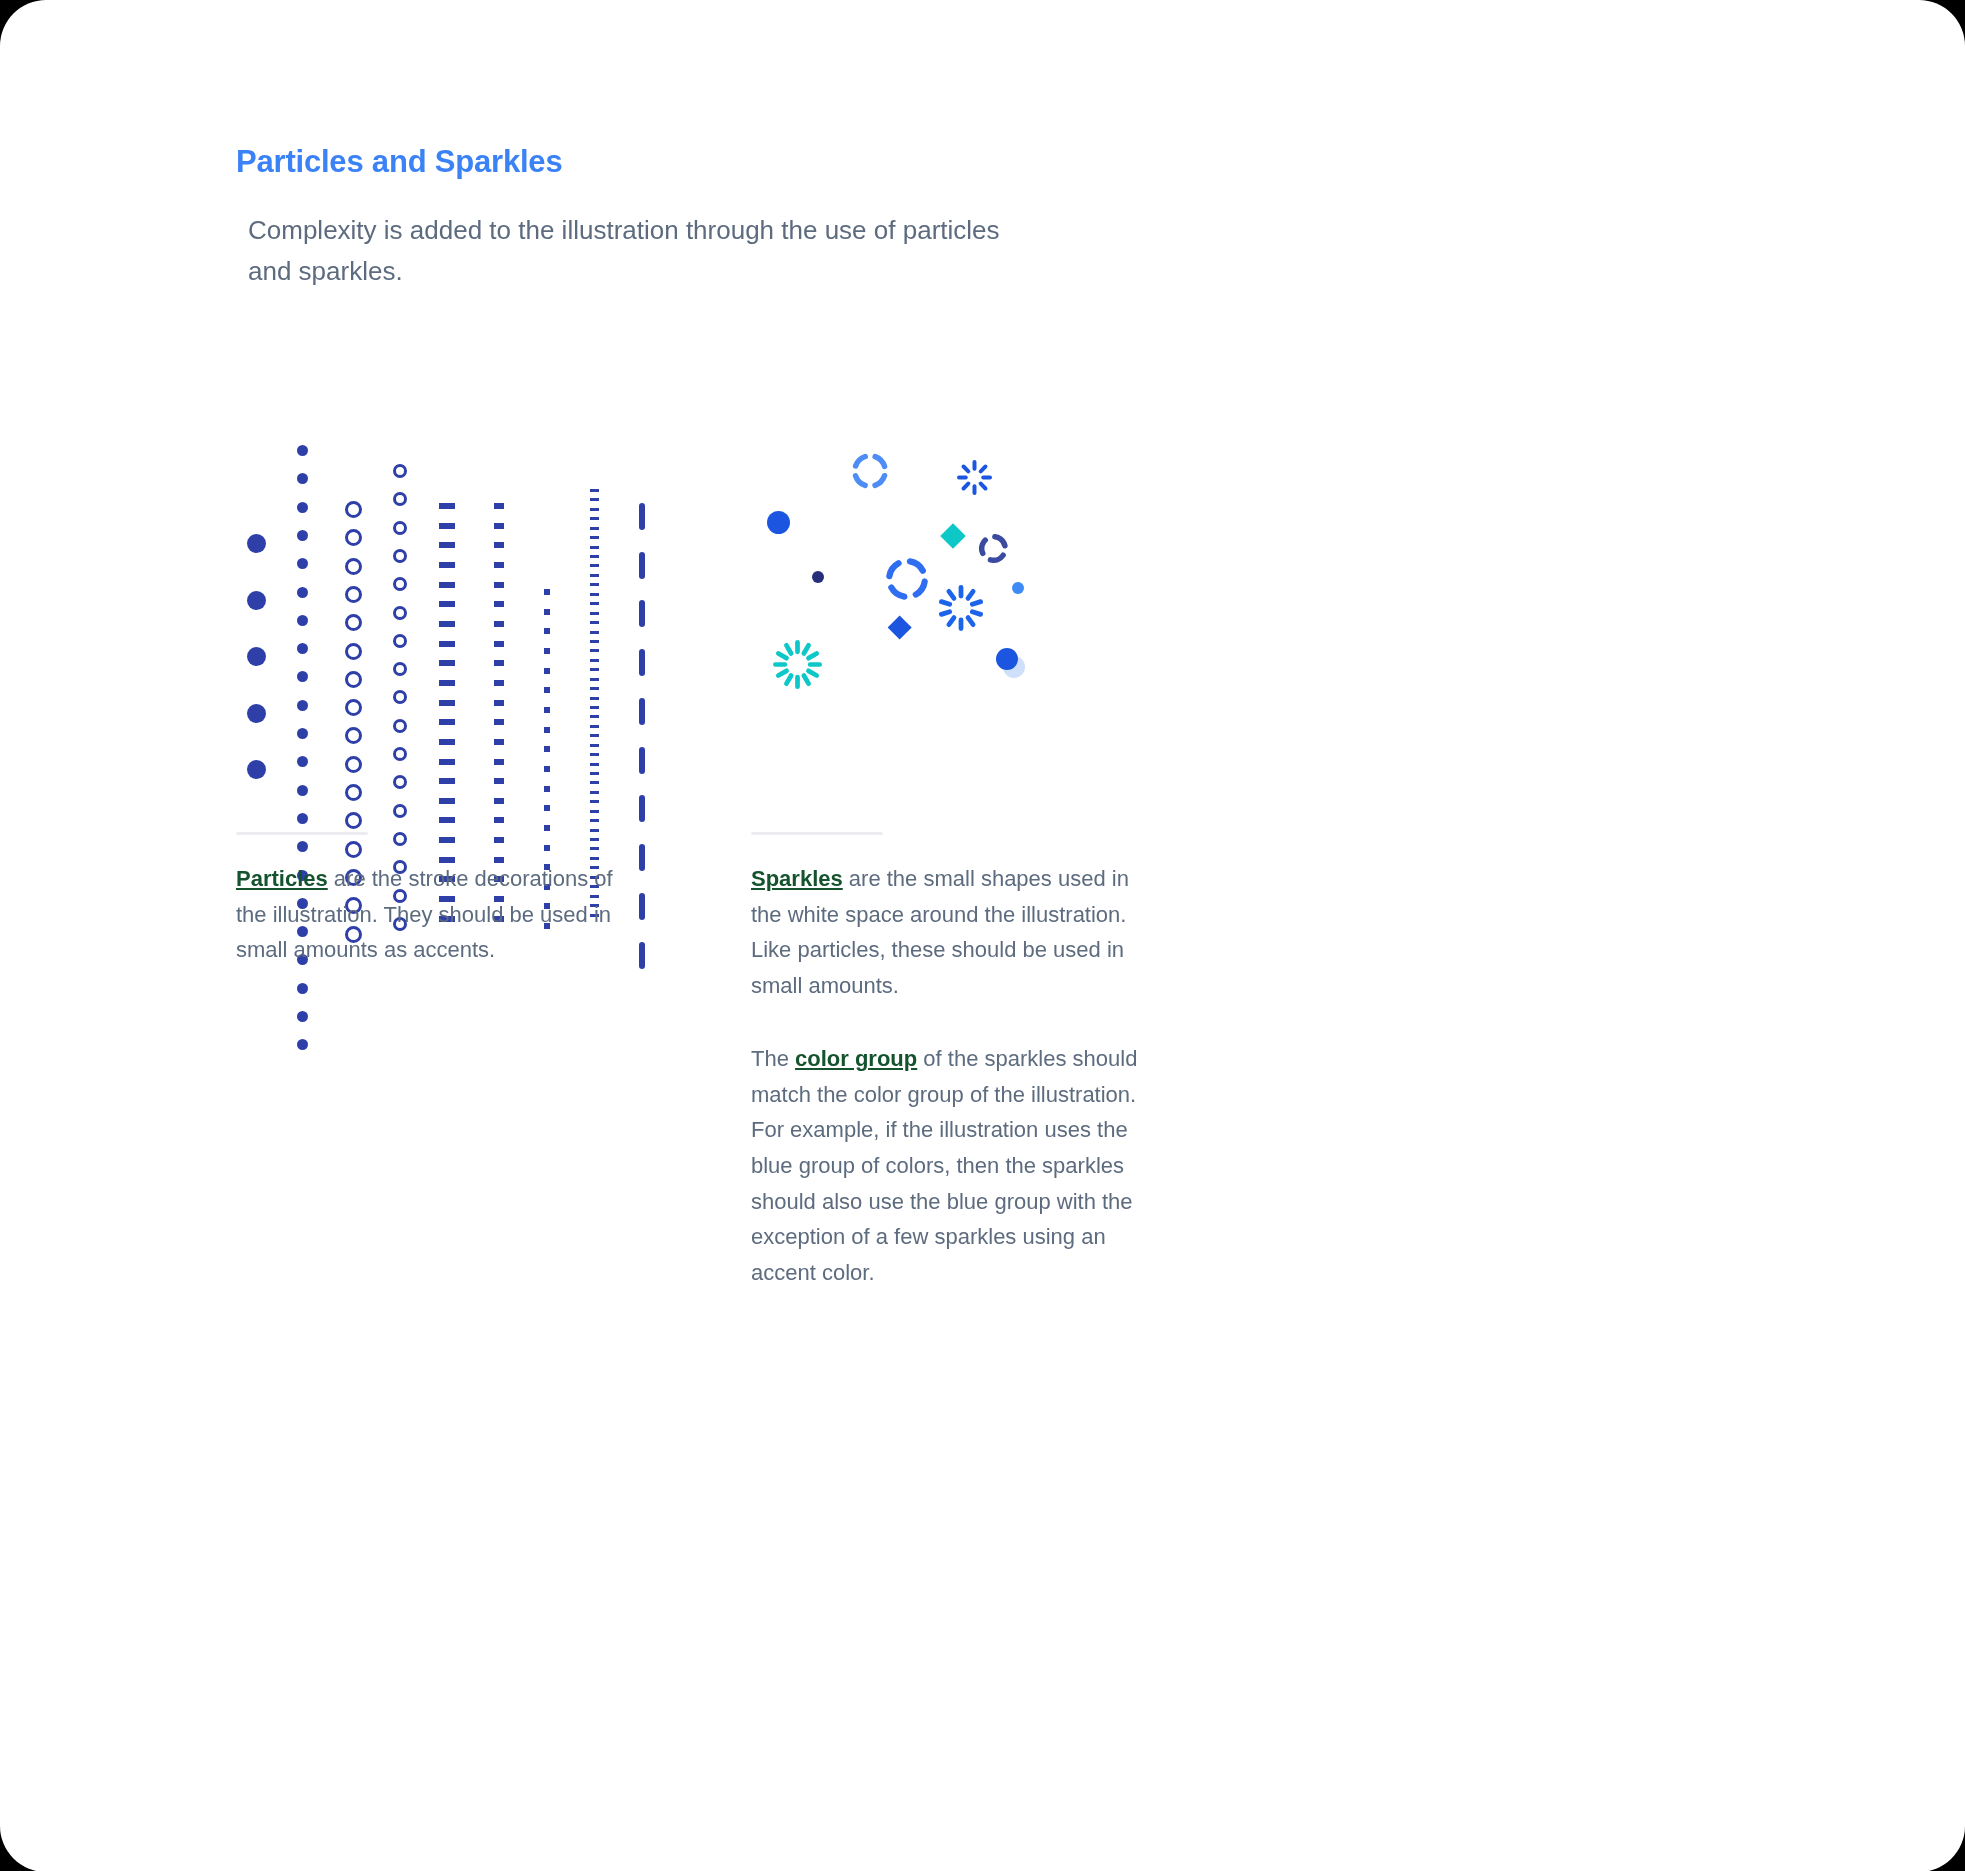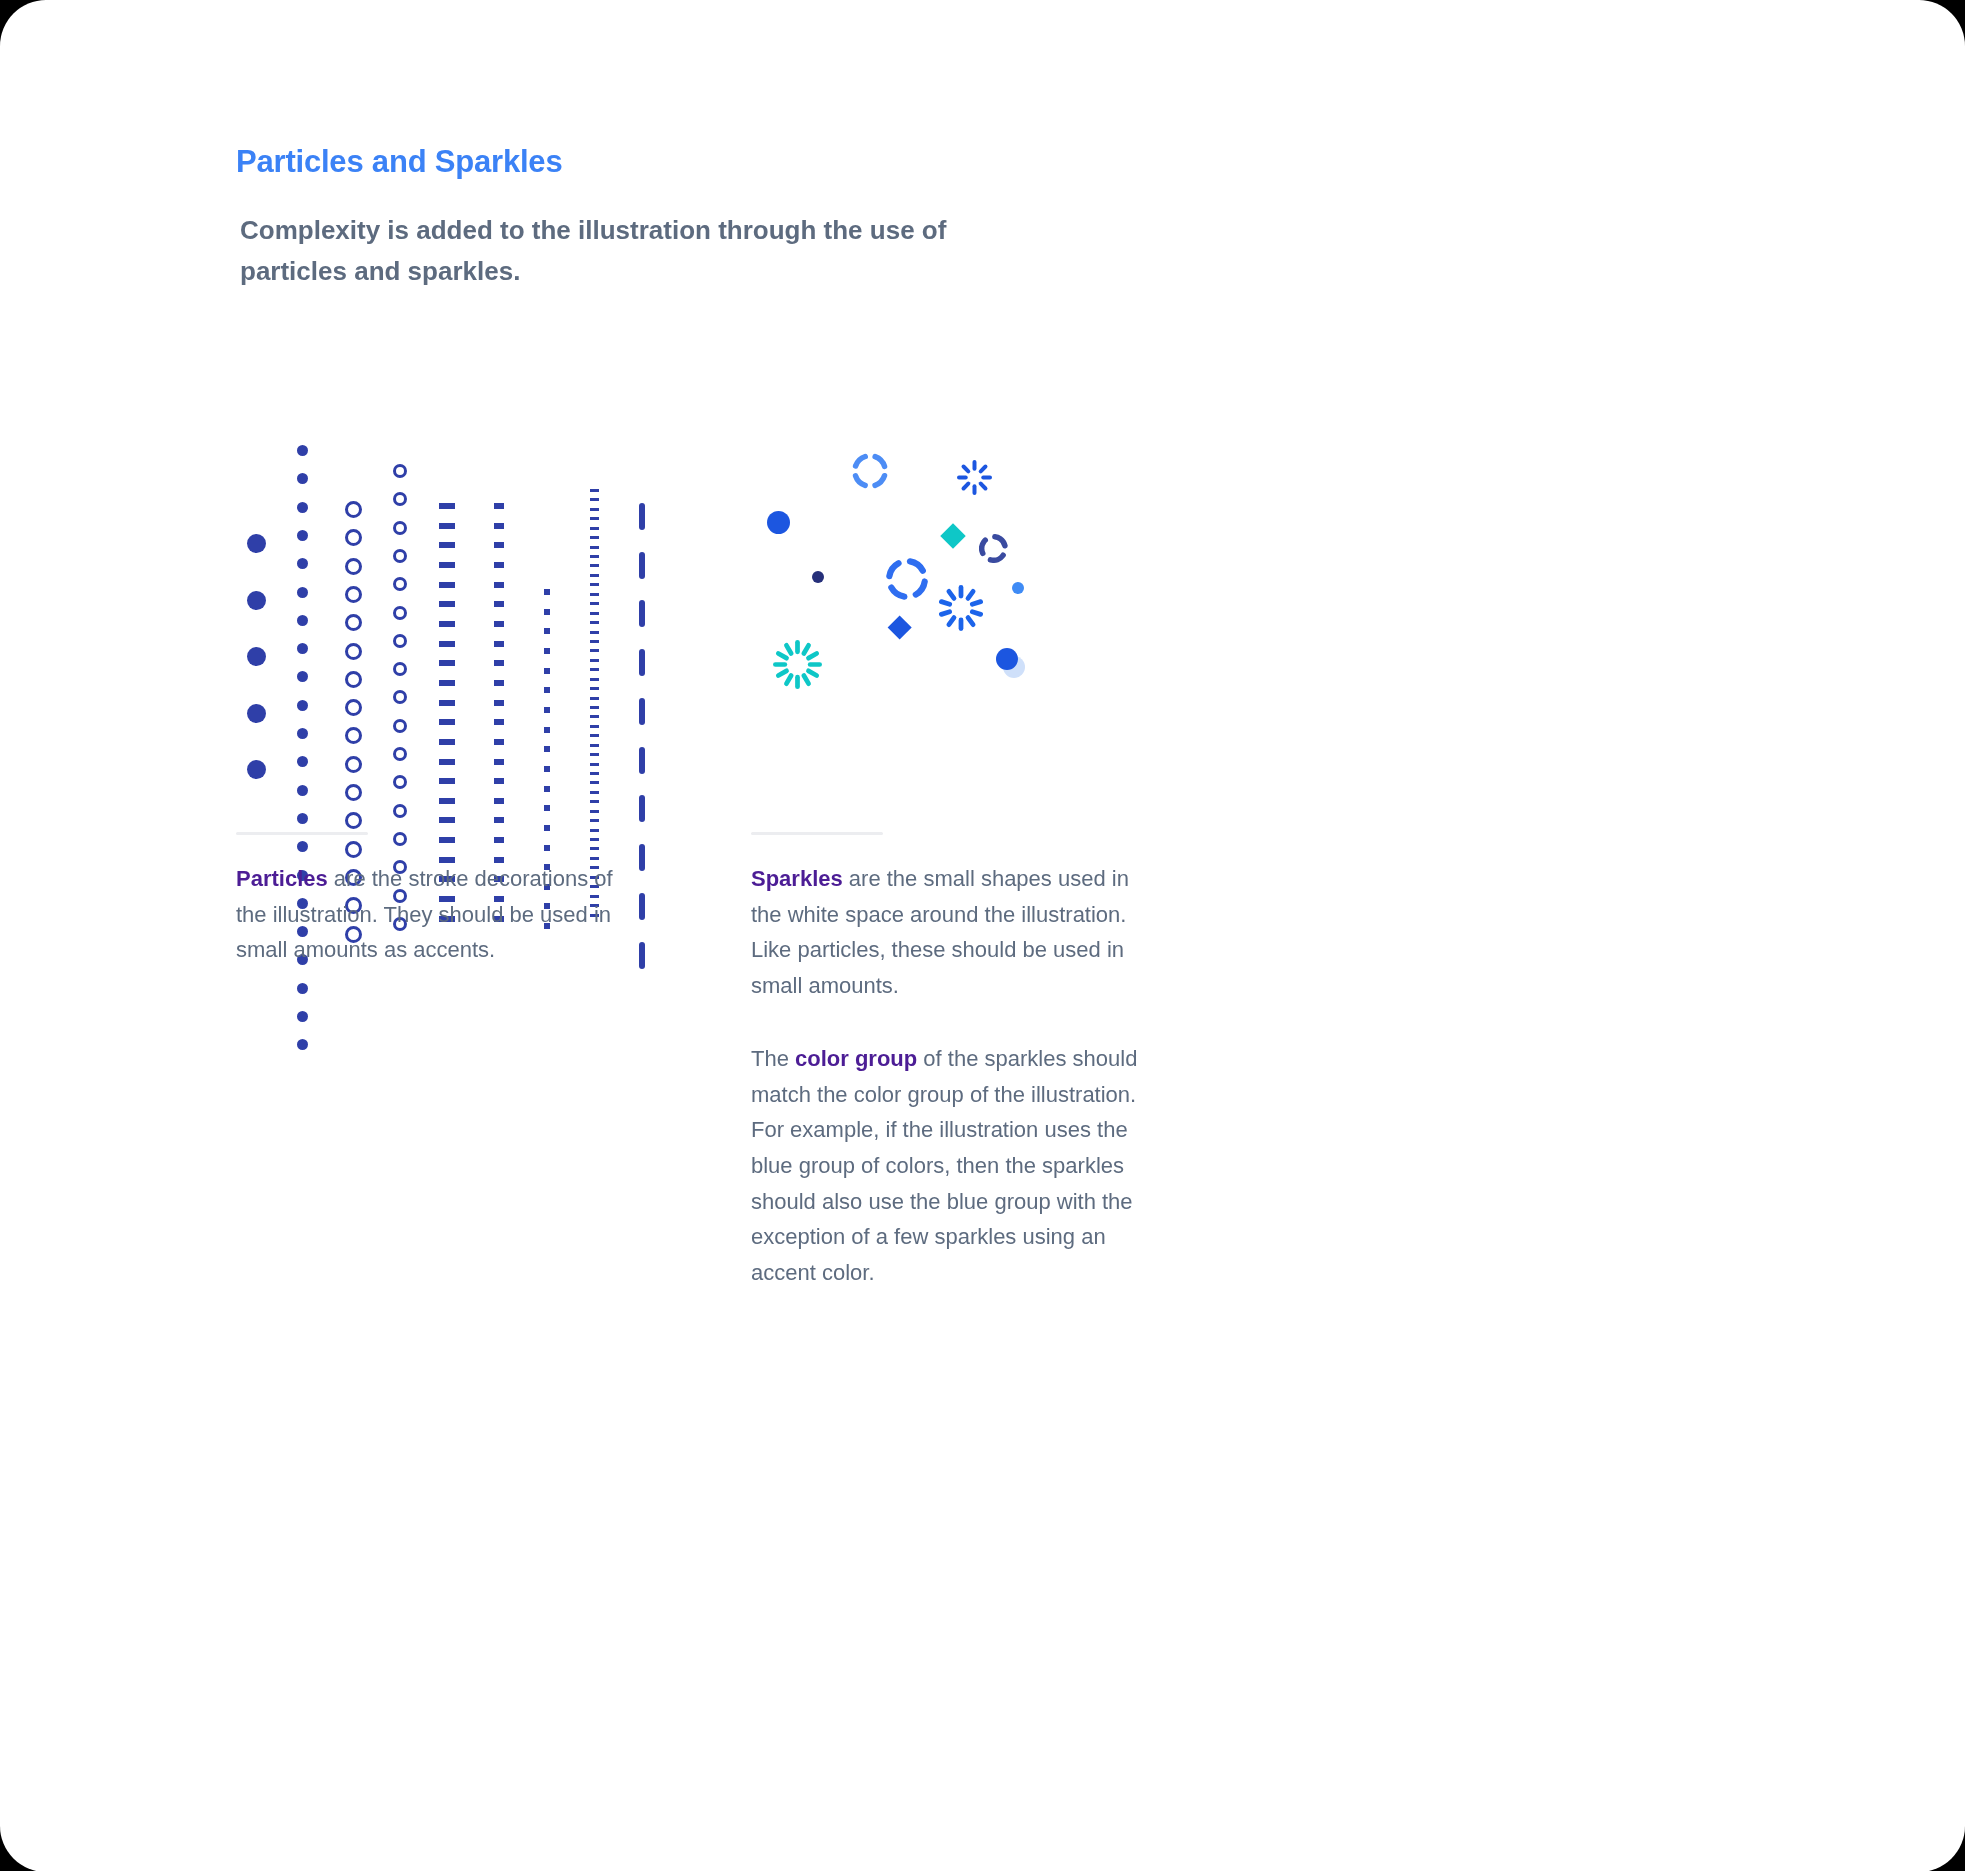--- a/index.html
+++ b/index.html
@@ -13,41 +13,41 @@
     background:#ffffff;border-radius:46px;overflow:hidden;
   }
 
   
   .header{position:absolute;left:236px;top:143px;width:1022px;}
   .title{
     font-size:31px;font-weight:bold;color:#3b82f6;
     letter-spacing:-0.2px;margin:0;line-height:1.2;
   }
   .intro{
-    margin:30px 0 0 4px;font-size:26px;line-height:1.58;
-    color:#5d6b7f;font-weight:700;max-width:755px;
+    margin:30px 0 0 12px;font-size:26px;line-height:1.58;
+    color:#5d6b7f;font-weight:400;max-width:755px;
   }
 
   
   .cols{position:absolute;left:236px;top:440px;width:1533px;}
   .col{position:absolute;top:0;}
   .col-particles{left:0;width:417px;}
   .col-sparkles{left:515px;width:417px;}
 
   .art{position:relative;height:377px;}
   .rule{
     position:absolute;top:392px;left:0;width:132px;height:3.1px;
     background:#ecedf0;border-radius:1.6px;
   }
   .caption{
     position:absolute;top:421px;left:0;width:409px;
     font-size:22px;line-height:1.62;color:#5d6b7f;margin:0;
   }
   .caption.second{top:601px;}
-  .caption b{color:#4c1d95;font-weight:bold;}
+  .caption b{color:#14532d;font-weight:bold;text-decoration:underline;}
 
   
   .pcol{position:absolute;}
   .pdot{position:absolute;background:#2f3fa8;border-radius:50%;}
   .pring{
     position:absolute;border-radius:50%;
     border:3.9px solid #2f3fa8;box-sizing:border-box;background:transparent;
   }
   .pring.thin{border-width:3.1px;}
   .pdash{position:absolute;background:#2f3fa8;}

